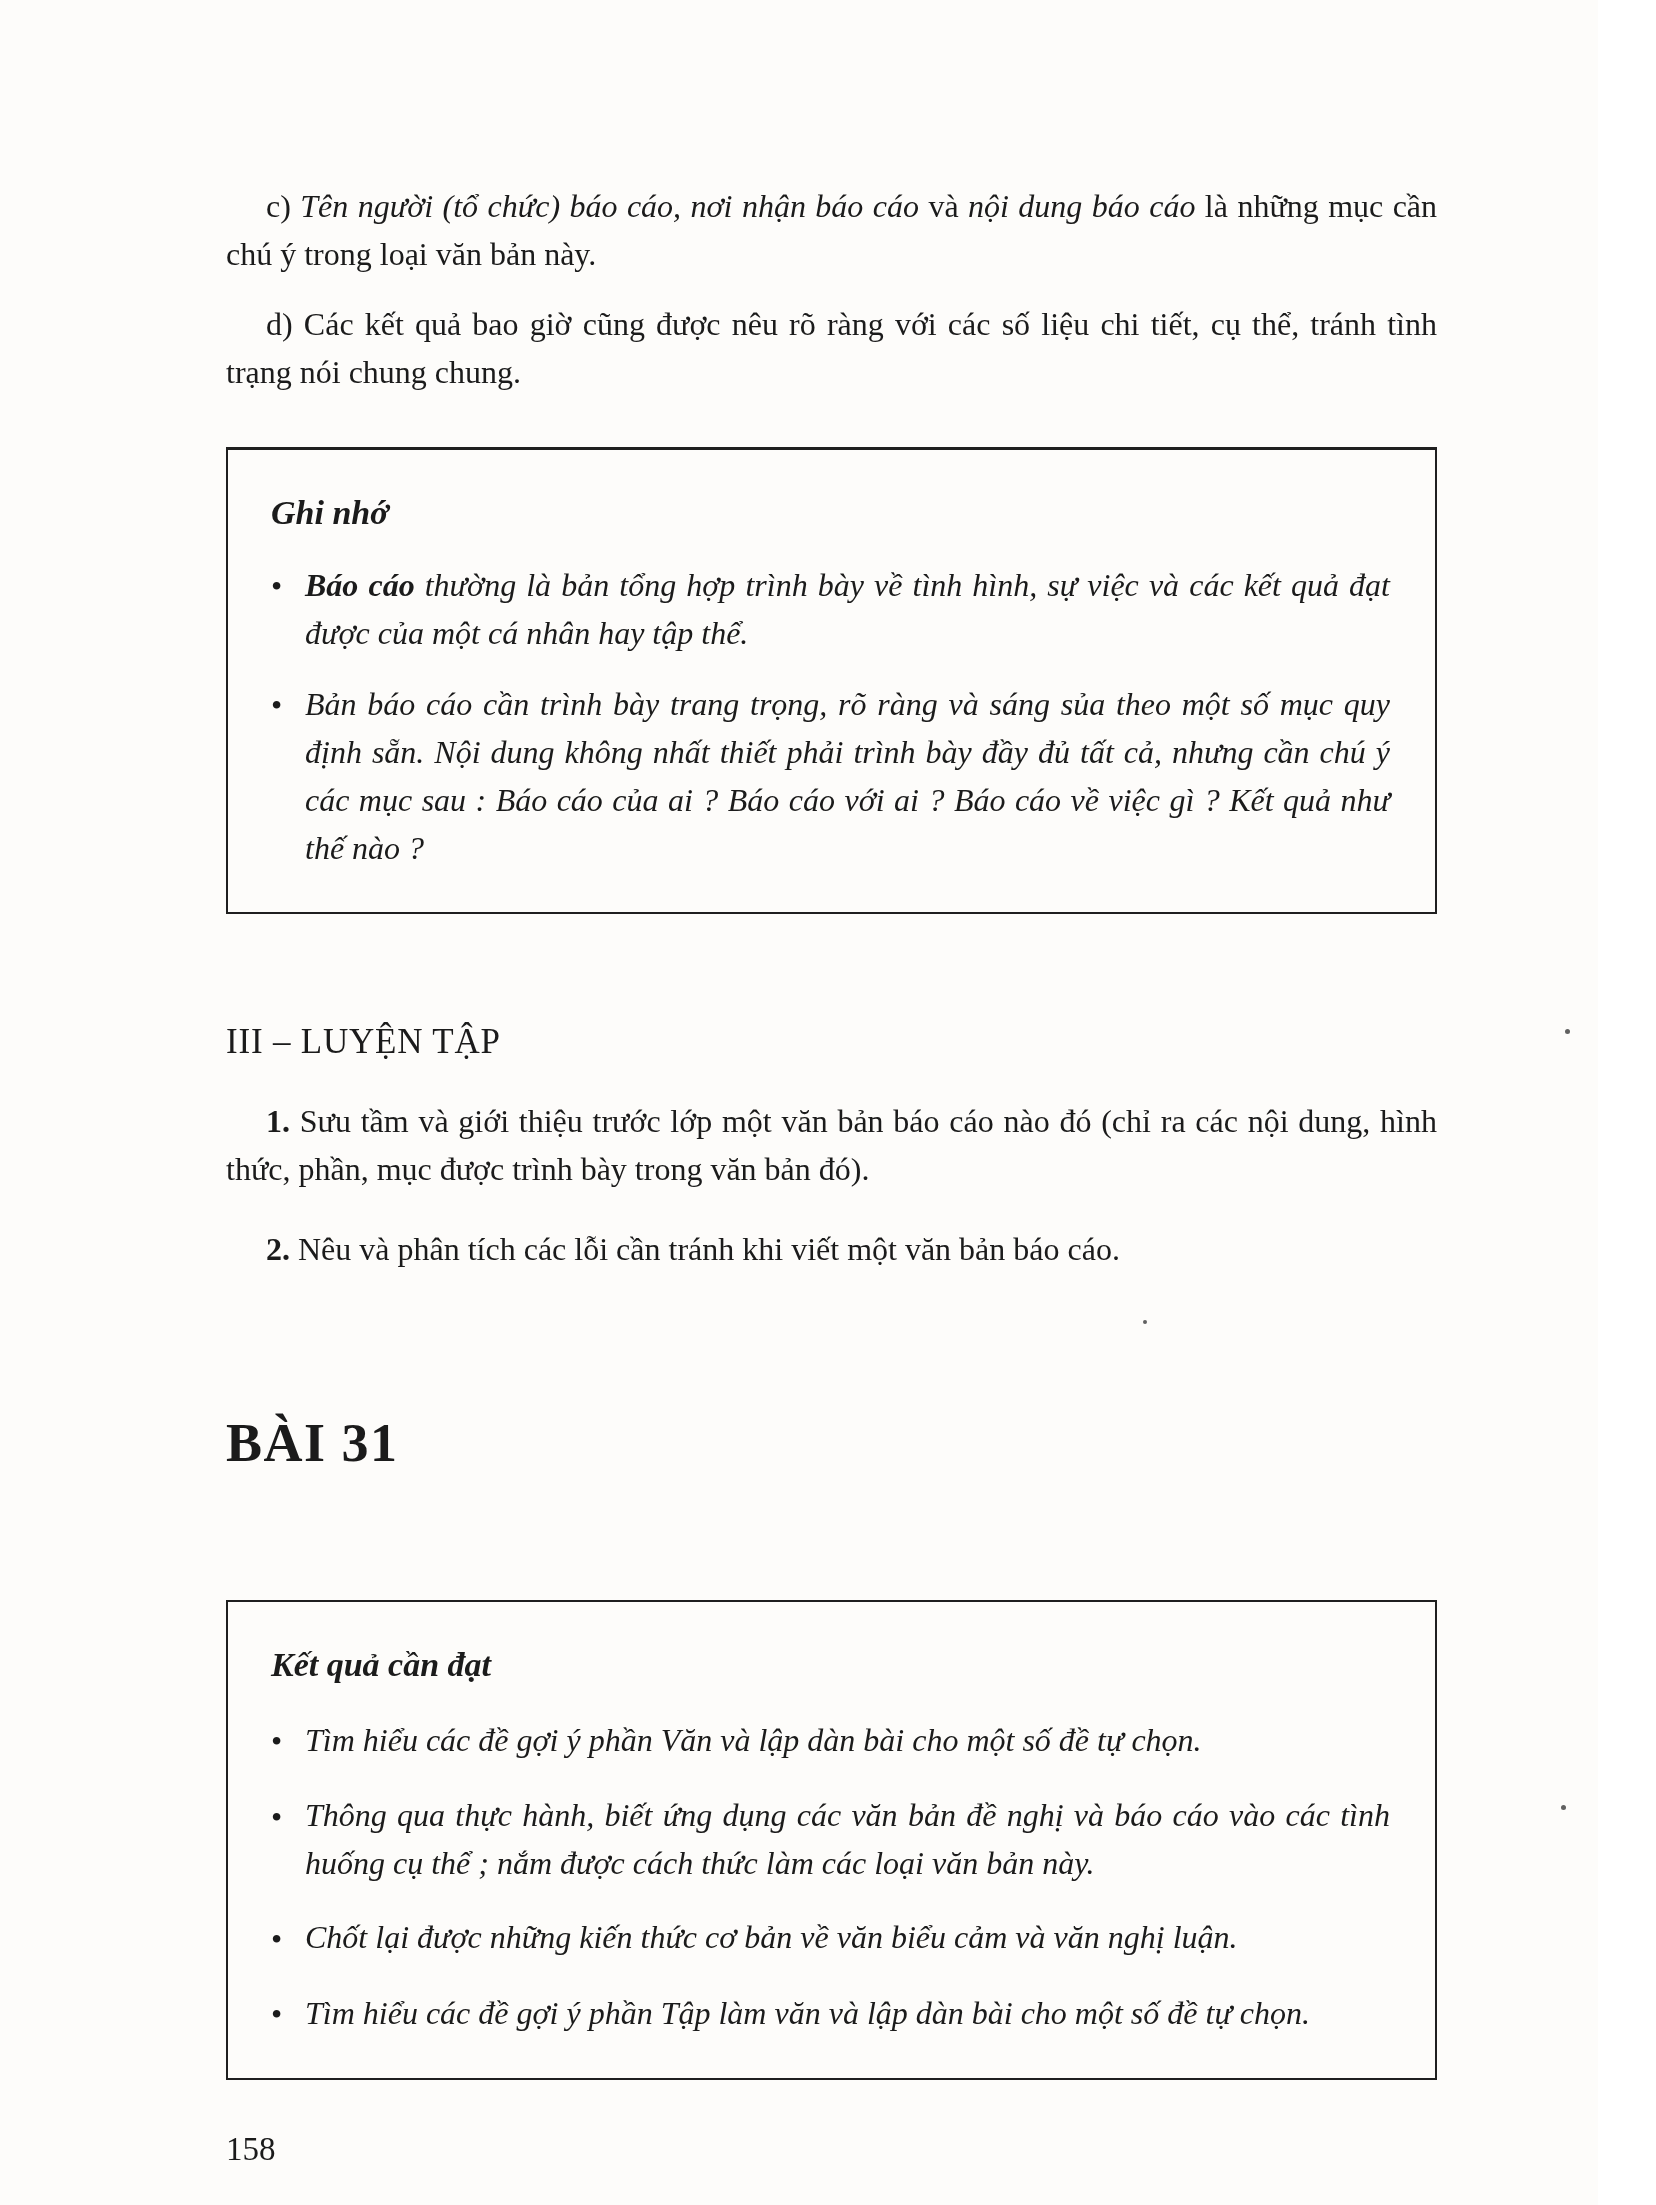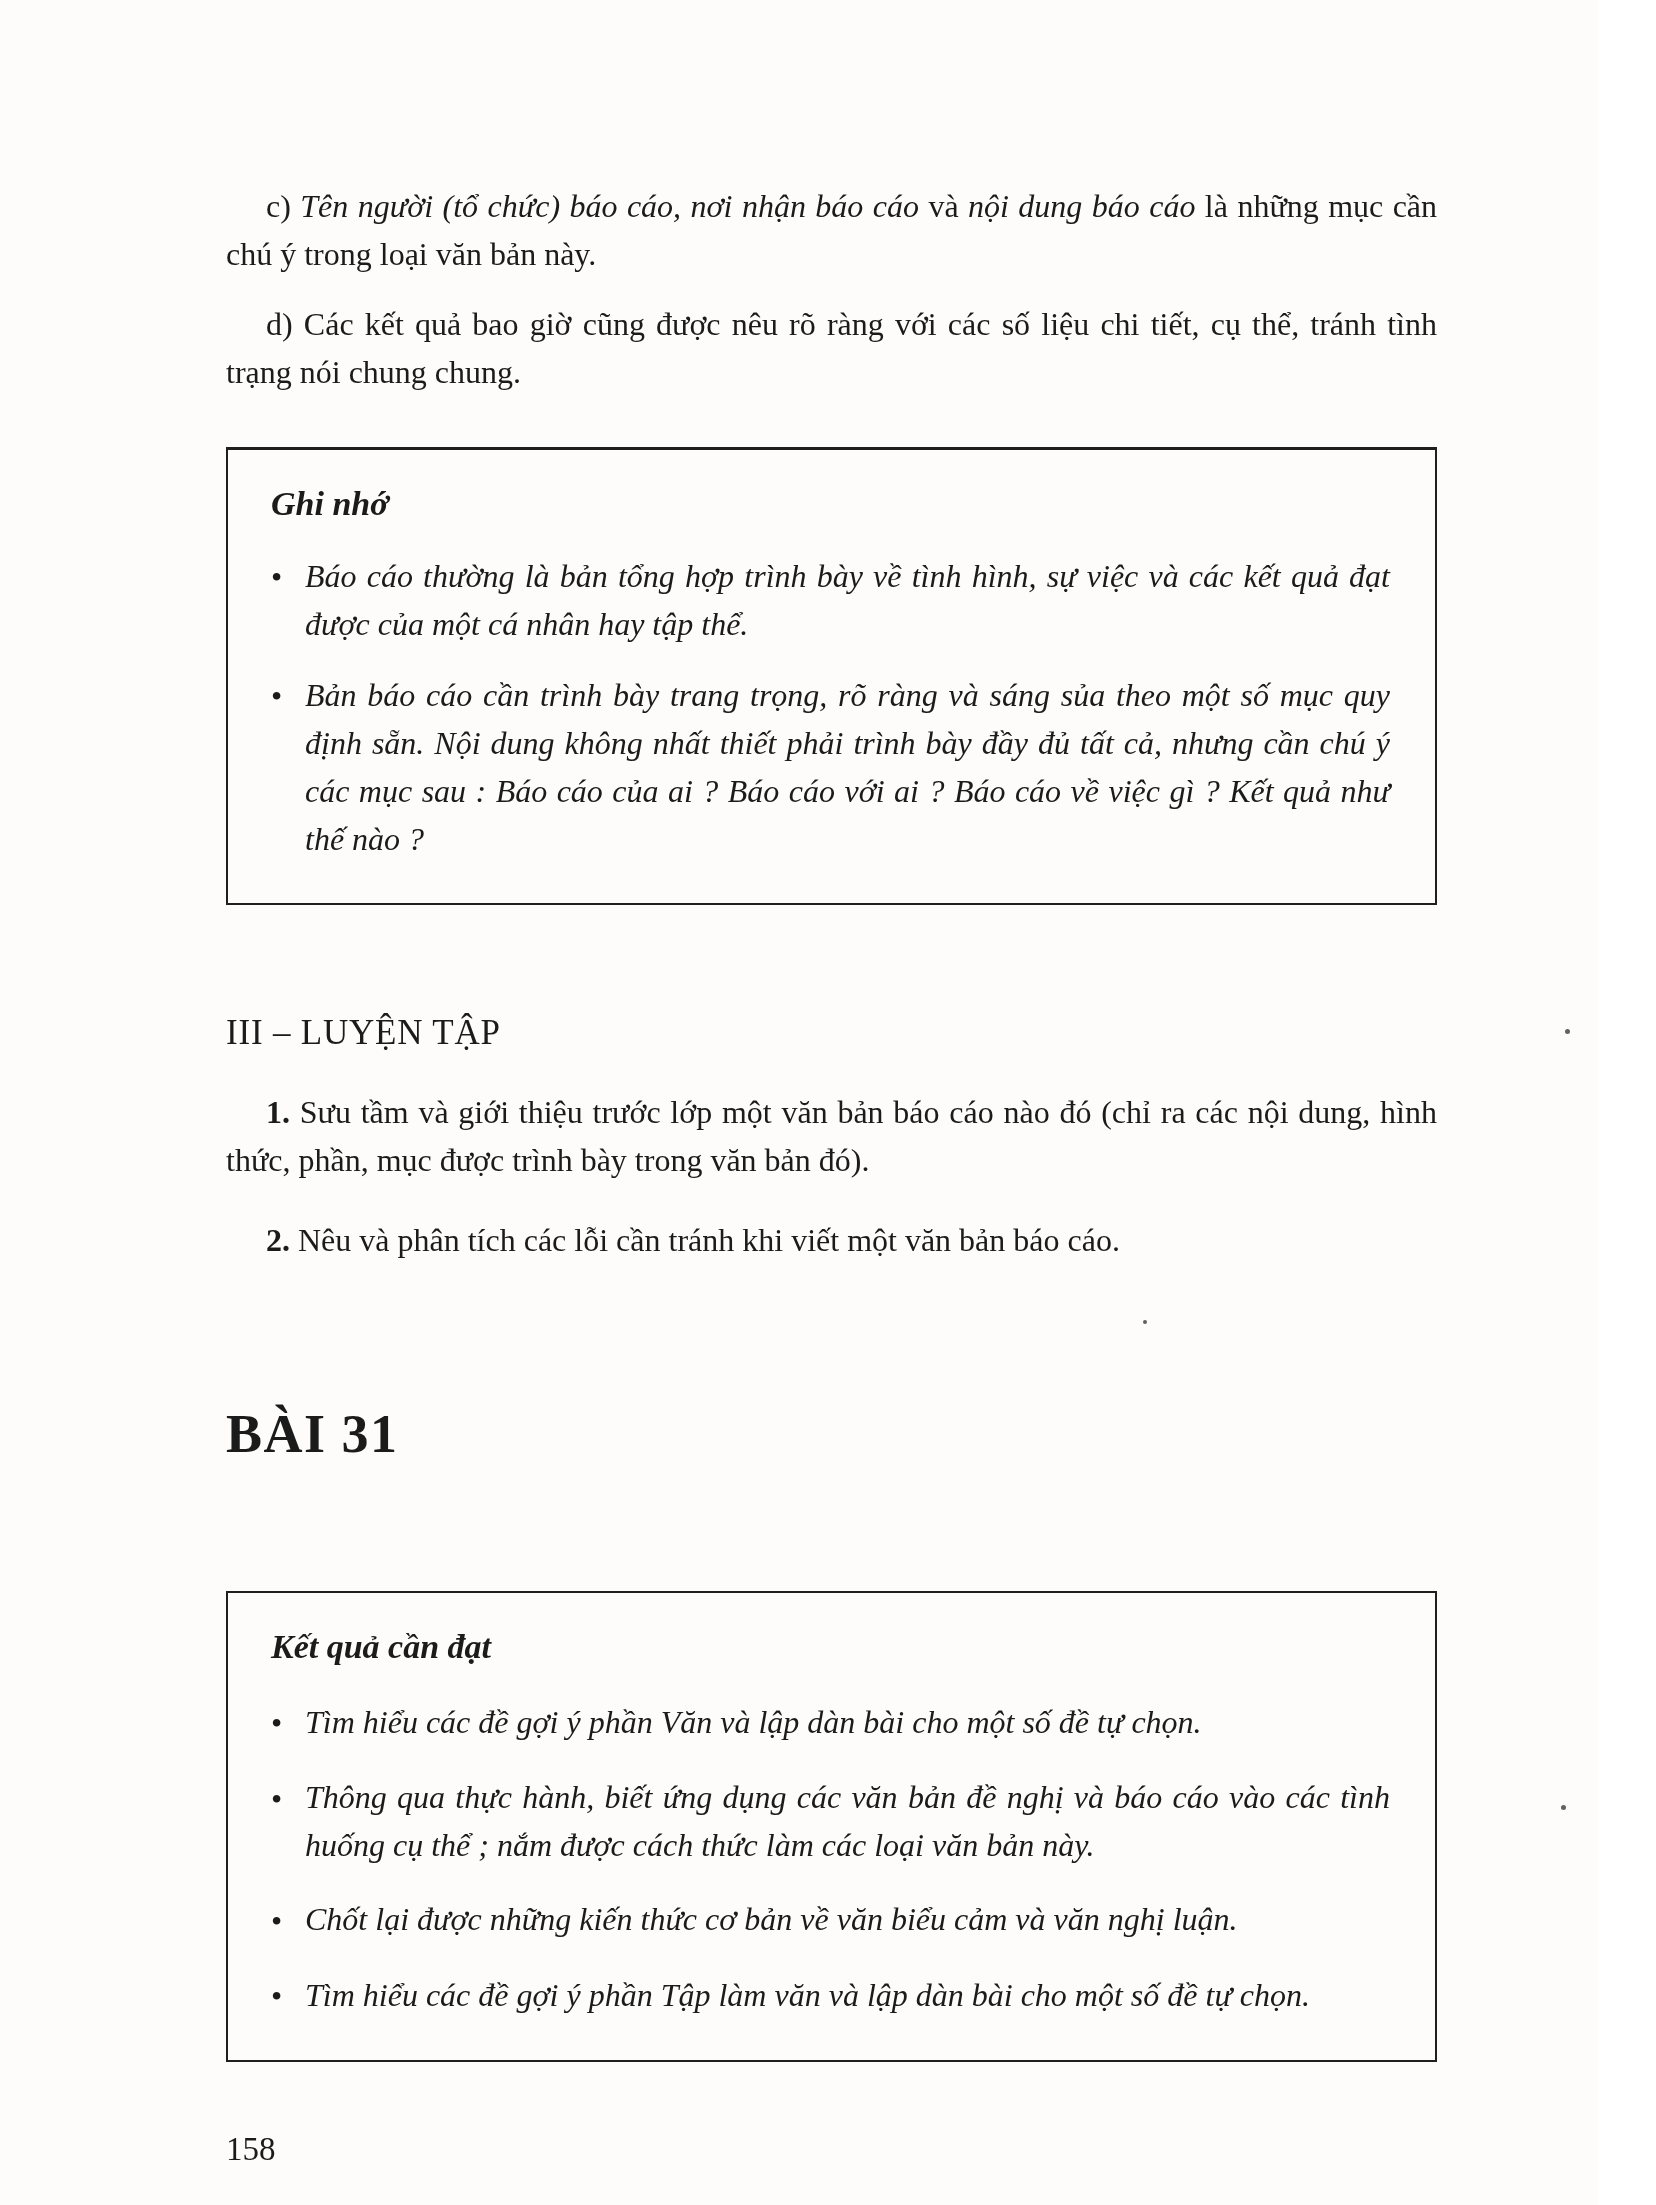--- a/index.html
+++ b/index.html
@@ -28,21 +28,21 @@
   }
   p.body-para + p.body-para {
     margin-top: 22px;
   }
   .para-label {
     font-style: normal;
   }
   .memo-box, .goal-box {
     border: 2.3px solid #1f1f1f;
     margin-top: 51px;
-    padding: 23px 45px 40px 43px;
+    padding: 32px 45px 40px 43px;
     background: transparent;
   }
   .memo-box {
     border-top-width: 3.9px;
   }
   .box-title {
     font-weight: bold;
     font-style: italic;
     font-size: 34px;
     margin: 4.6px 0 14px 0;
@@ -55,21 +55,21 @@
   }
   .boxed-item .bullet {
     flex: 0 0 34px;
     font-style: normal;
     padding-top: 1.5px;
   }
   .boxed-item .item-text {
     flex: 1 1 auto;
   }
   .boxed-item .item-text b {
-    font-weight: normal;
+    font-weight: bold;
   }
   .section-heading {
     margin-top: 102px;
     font-size: 35px;
     letter-spacing: 0.8px;
     font-weight: normal;
   }
   .exercise {
     margin-top: 26px;
     text-indent: 40px;

